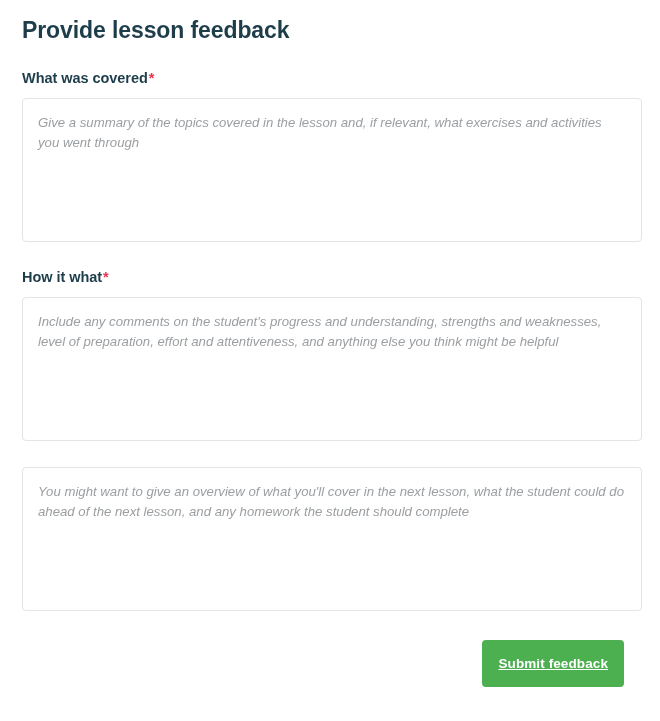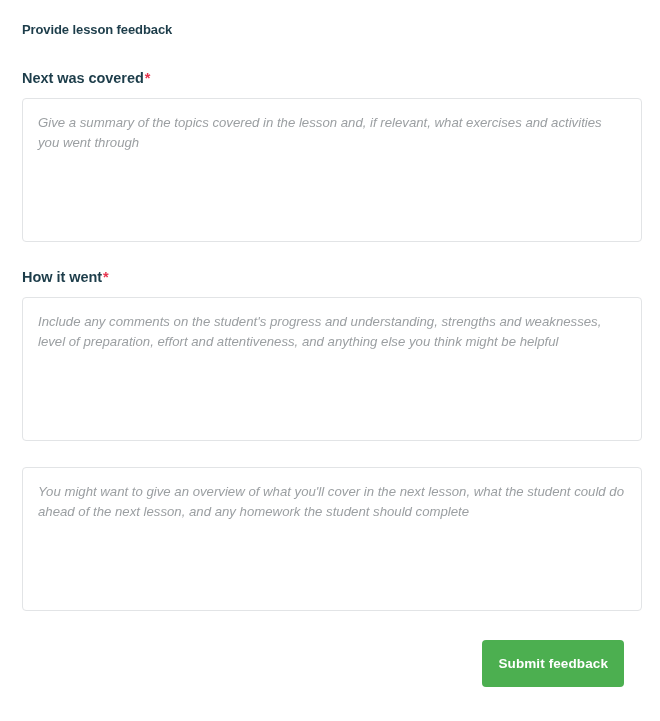--- a/index.html
+++ b/index.html
@@ -21,21 +21,21 @@
     overflow: hidden;
   }
 
   .form-wrap {
     padding: 0 18px 0 22px;
   }
 
   .form-title {
     margin: 0;
     padding-top: 18px;
-    font-size: 13px;
+    font-size: 23px;
     font-weight: bold;
     color: #1d3d4a;
     letter-spacing: -0.1px;
     line-height: 24px;
   }
 
   .field-group {
     margin-top: 26px;
   }
 
@@ -101,40 +101,41 @@
     font-family: "Liberation Sans", sans-serif;
     font-size: 13.5px;
     font-weight: bold;
     letter-spacing: 0.1px;
     height: 47px;
     min-width: 140px;
     padding: 0 16px;
     cursor: pointer;
     line-height: 29px;
     text-align: center;
+    text-decoration: underline;
   }
 </style>
 </head>
 <body>
 
 <div class="page">
   <form class="form-wrap">
 
     <h1 class="form-title">Provide lesson feedback</h1>
 
     <div class="field-group first">
       <label class="field-label">
-        <span>Next was covered</span><span class="required-star">*</span>
+        <span>What was covered</span><span class="required-star">*</span>
       </label>
       <textarea class="field-input" placeholder="Give a summary of the topics covered in the lesson and, if relevant, what exercises and activities you went through" style=""></textarea>
     </div>
 
     <div class="field-group">
       <label class="field-label">
-        <span>How it went</span><span class="required-star">*</span>
+        <span>How it what</span><span class="required-star">*</span>
       </label>
       <textarea class="field-input" placeholder="Include any comments on the student's progress and understanding, strengths and weaknesses, level of preparation, effort and attentiveness, and anything else you think might be helpful" style=""></textarea>
     </div>
 
     <div class="field-group">
       <textarea class="field-input" placeholder="You might want to give an overview of what you'll cover in the next lesson, what the student could do ahead of the next lesson, and any homework the student should complete" style=""></textarea>
     </div>
 
     <div class="footer-bar">
       <button type="button" class="submit-button">Submit feedback</button>

